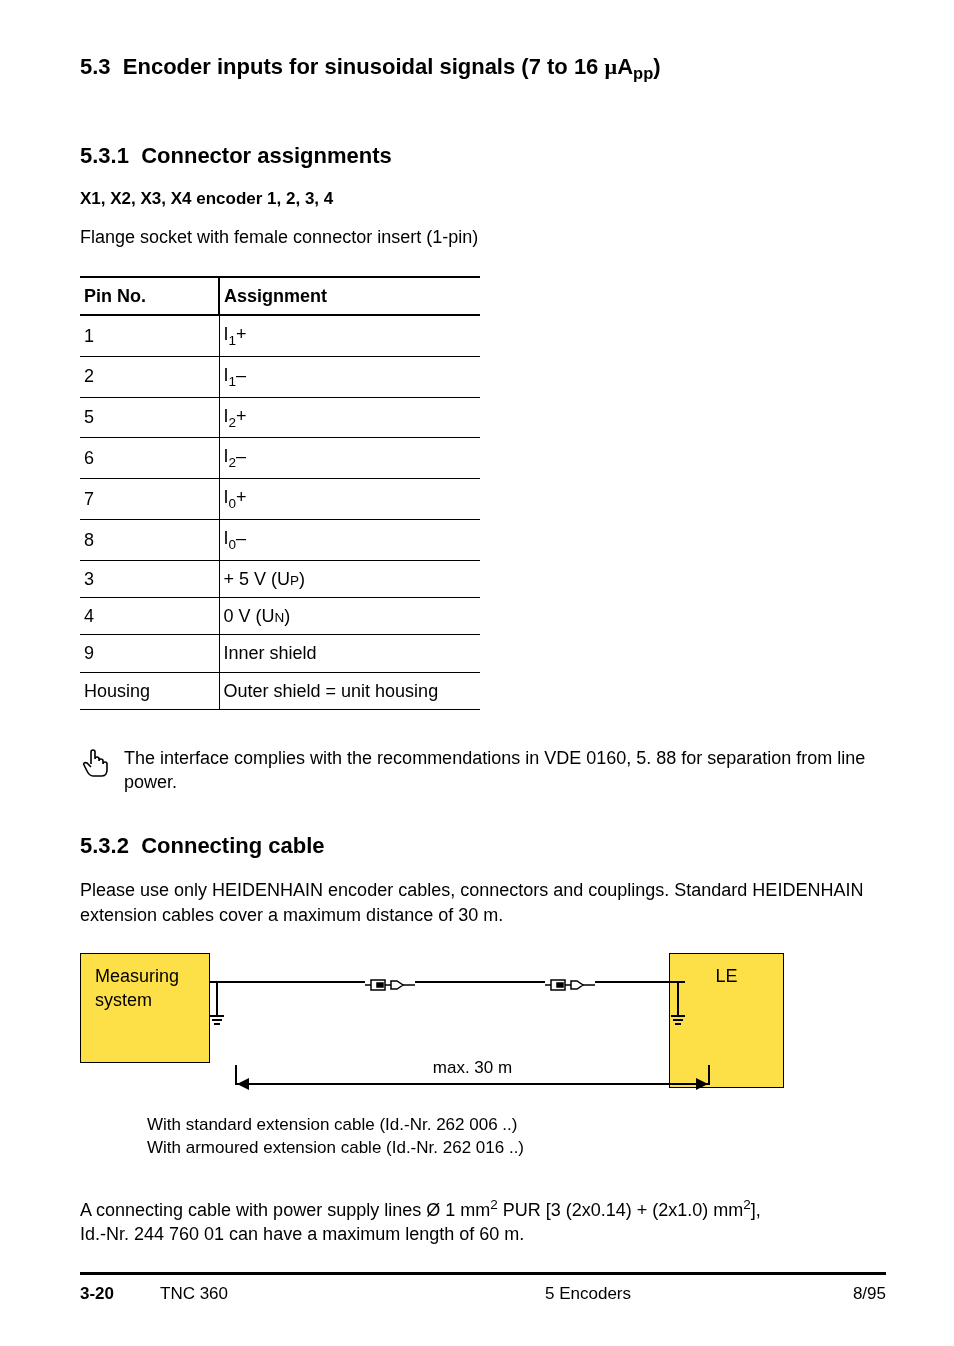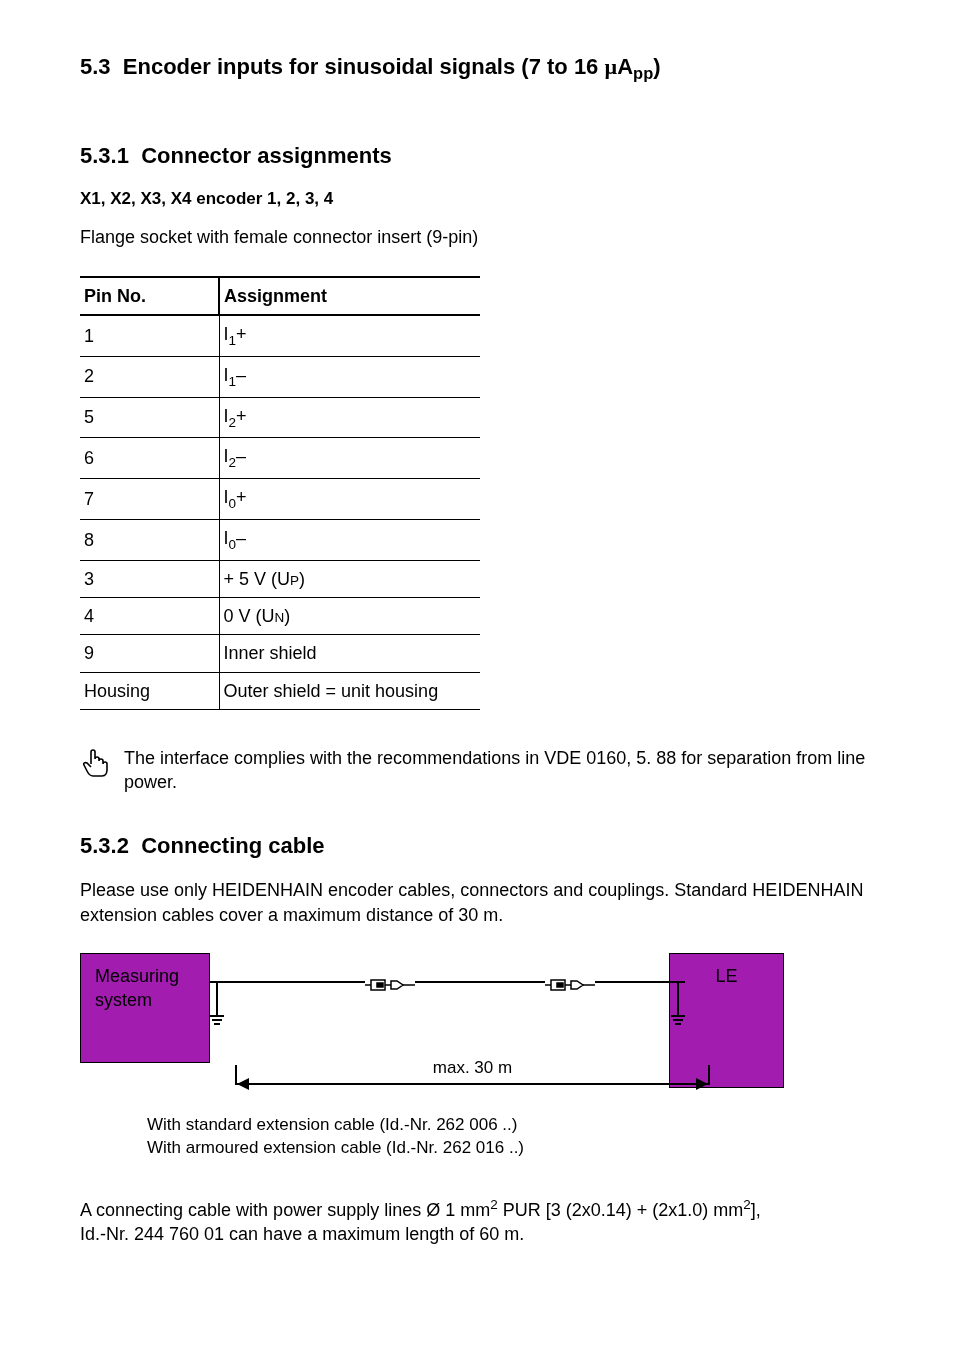--- a/index.html
+++ b/index.html
@@ -100,21 +100,21 @@
     position: relative;
     margin-bottom: 6px;
   }
   .box {
     position: absolute;
     border: 1.5px solid #000;
     box-sizing: border-box;
     display: flex;
     align-items: flex-start;
     padding: 10px 14px;
-    background: #a21caf;
+    background: #fde047;
   }
   .box-left {
     left: 0;
     top: 0;
     width: 130px;
     height: 110px;
   }
   .box-right {
     right: 16px;
     top: 0;
@@ -271,21 +271,21 @@
 
   <div class="gap-lg"></div>
 
   <h2>
     <span>5.3.1</span>&nbsp;
     <span>Connector assignments</span>
   </h2>
 
   <h3>X1, X2, X3, X4 encoder 1, 2, 3, 4</h3>
 
-  <p>Flange socket with female connector insert (9-pin)</p>
+  <p>Flange socket with female connector insert (1-pin)</p>
 
   <div class="gap-sm"></div>
 
   <table class="pins">
     <thead>
       <tr>
         <th class="divider-thick">Pin No.</th>
         <th>Assignment</th>
       </tr>
     </thead>
@@ -418,14 +418,23 @@
     <div>With armoured extension cable (Id.-Nr. 262 016 ..)</div>
   </div>
 
   <div class="gap-lg"></div>
 
   <p>
     <span>A connecting cable with power supply lines Ø 1 mm</span><span class="sup">2</span><span> PUR [3 (2x0.14) + (2x1.0) mm</span><span class="sup">2</span><span>],</span><br>
     <span>Id.-Nr. 244 760 01 can have a maximum length of 60 m.</span>
   </p>
 
+  <div class="footer">
+    <div class="footer-rule"></div>
+    <div class="footer-row">
+      <div class="l">3-20</div>
+      <div class="m">TNC 360</div>
+      <div class="c">5  Encoders</div>
+      <div class="r">8/95</div>
+    </div>
+  </div>
 
 </div>
 
 </body></html>

